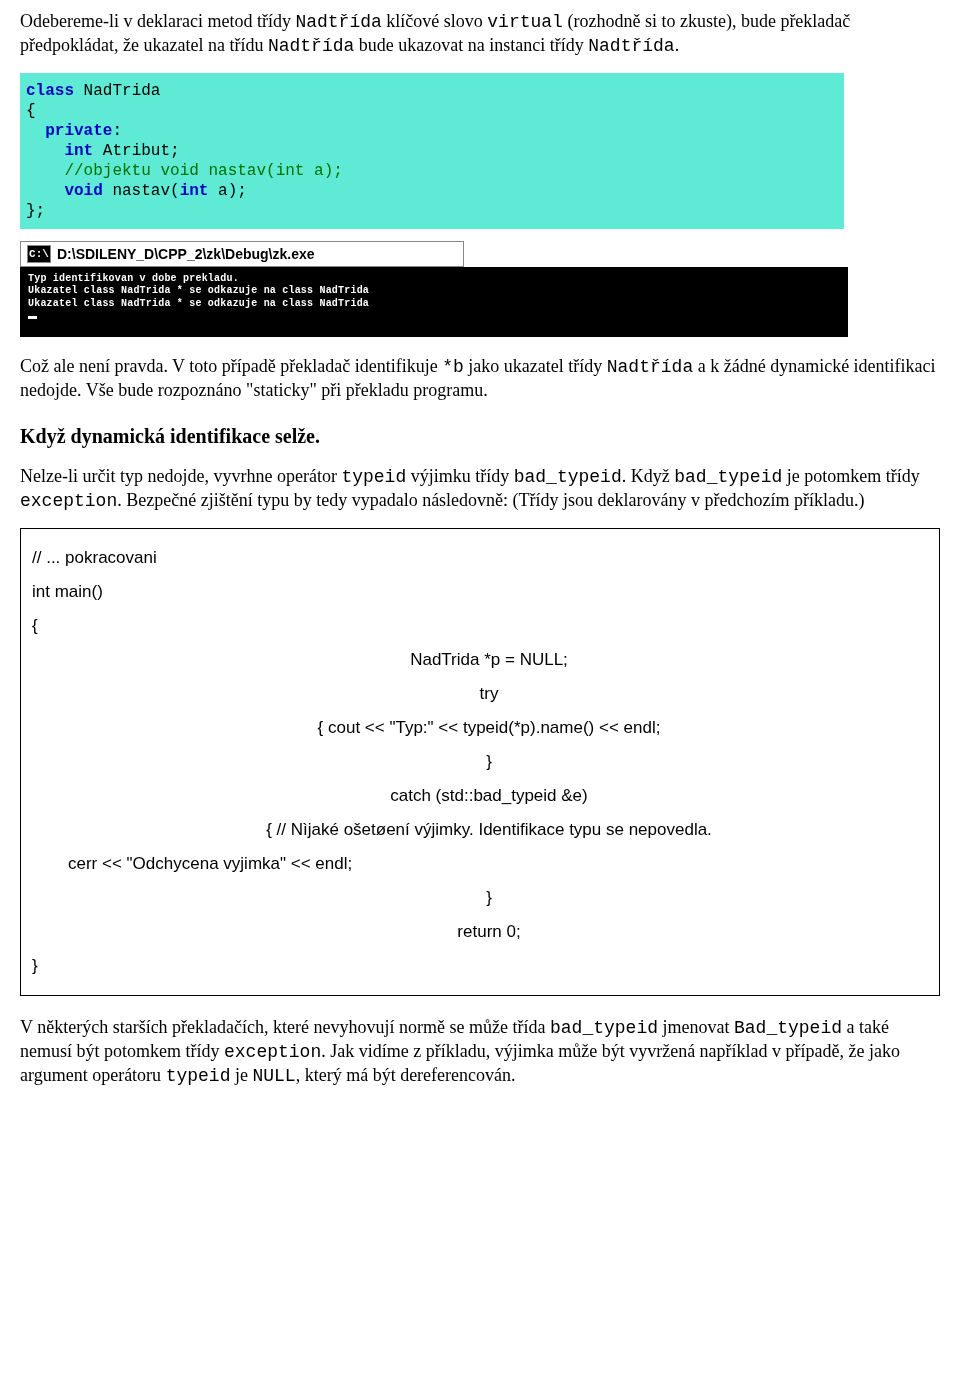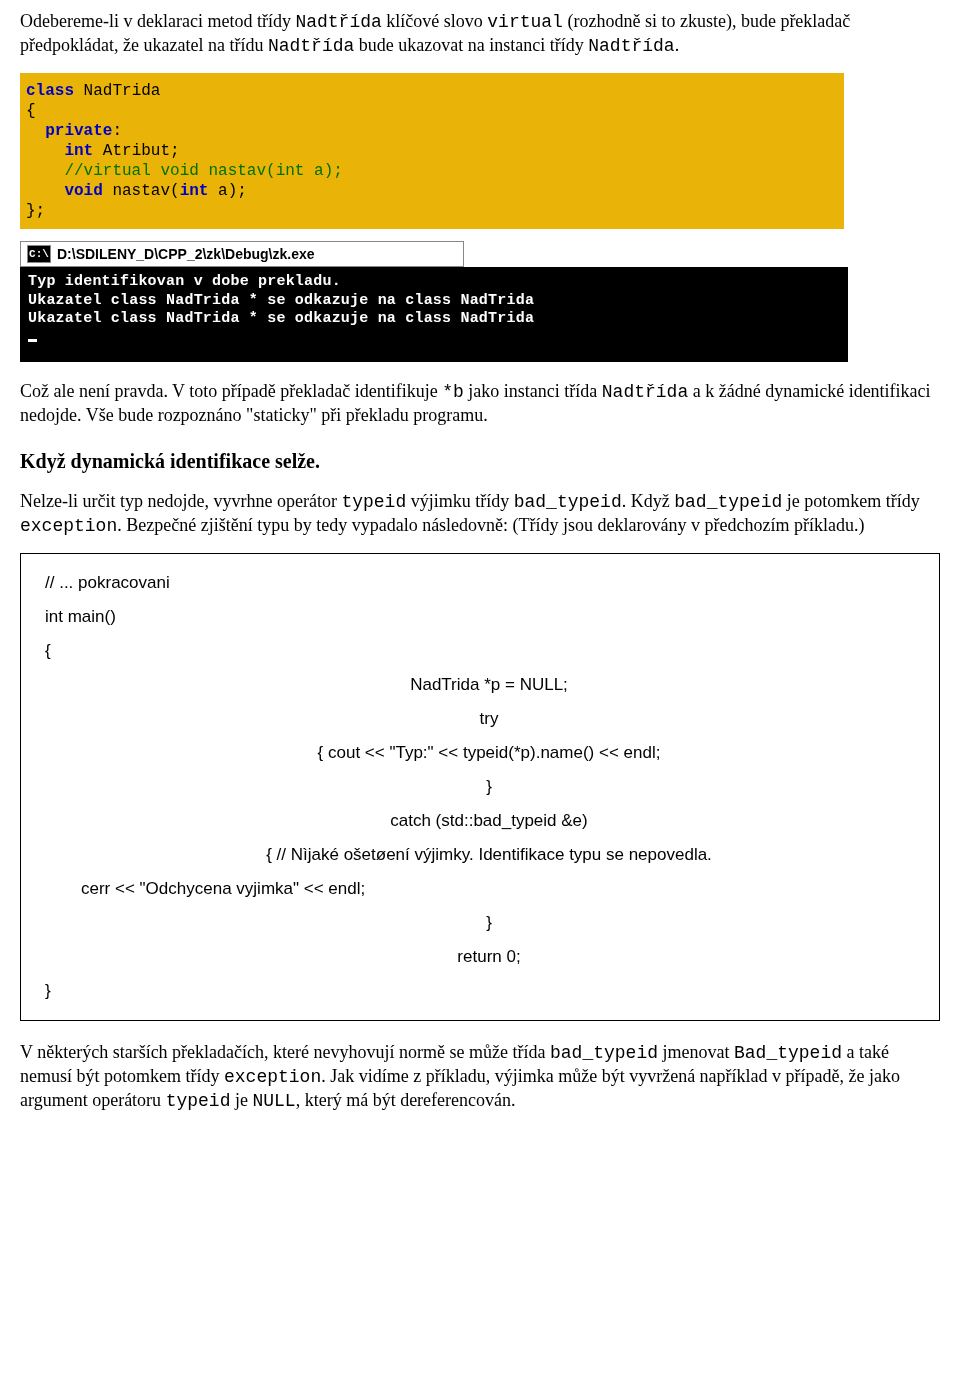--- a/index.html
+++ b/index.html
@@ -14,21 +14,21 @@
   }
   p { margin: 0 0 14px 0; }
   .mono { font-family: "Courier New", Courier, monospace; text-align: right; }
   h2 {
     font-family: "Times New Roman", Times, serif;
     font-size: 20px;
     font-weight: bold;
     margin: 20px 0 16px 0;
   }
   .ide-block {
-    background: #eab308;
+    background: #5eead4;
     padding: 8px 6px;
     font-family: "Courier New", Courier, monospace;
     font-size: 16px;
     line-height: 1.25;
     width: 812px;
     margin-bottom: 12px;
   }
   .ide-block .kw { color: #0000c0; font-weight: bold; }
   .ide-block .cm { color: #007000; }
   .console-wrap { margin-bottom: 18px; }
@@ -52,75 +52,75 @@
     color: #fff;
     font-family: "Courier New", monospace;
     font-size: 11px;
     width: 22px; height: 16px;
     border: 1px solid #888;
   }
   .console-body {
     background: #000;
     color: #fff;
     font-family: "Lucida Console", "Courier New", monospace;
-    font-size: 15px;
+    font-size: 10px;
     font-weight: bold;
     padding: 6px 8px 14px 8px;
     width: 812px;
     line-height: 1.25;
     white-space: pre;
     letter-spacing: 0.2px;
   }
   .cursor {
     display: inline-block;
     width: 9px; height: 3px;
     background: #fff;
     vertical-align: -1px;
   }
   .code-box {
     border: 1px solid #000;
-    padding: 12px 24px;
+    padding: 12px 11px;
     font-family: Arial, Helvetica, sans-serif;
     font-size: 17px;
     line-height: 2.0;
     margin: 8px 0 20px 0;
   }
   .code-box .ind1 { padding-left: 18px; display:block;text-align:center;}
   .code-box .ind2 { padding-left: 36px; display:block;}
 </style>
 </head>
 <body>
 
 <p>
   <span>Odebereme-li v deklaraci metod třídy </span><span class="mono">Nadtřída</span><span> klíčové slovo </span><span class="mono">virtual</span><span> (rozhodně si to zkuste), bude překladač předpokládat, že ukazatel na třídu </span><span class="mono">Nadtřída</span><span> bude ukazovat na instanci třídy </span><span class="mono">Nadtřída</span><span>.</span>
 </p>
 
 <div class="ide-block">
   <div><span class="kw">class</span><span> NadTrida</span></div>
   <div>{</div>
   <div>&nbsp;&nbsp;<span class="kw">private</span><span>:</span></div>
   <div>&nbsp;&nbsp;&nbsp;&nbsp;<span class="kw">int</span><span> Atribut;</span></div>
-  <div>&nbsp;&nbsp;&nbsp;&nbsp;<span class="cm">//virtual void nastav(int a);</span></div>
+  <div>&nbsp;&nbsp;&nbsp;&nbsp;<span class="cm">//objektu void nastav(int a);</span></div>
   <div>&nbsp;&nbsp;&nbsp;&nbsp;<span class="kw">void</span><span> nastav(</span><span class="kw">int</span><span> a);</span></div>
   <div>};</div>
 </div>
 
 <div class="console-wrap">
   <div class="console-title">
     <span class="cmdicon">C:\</span>
     <span>D:\SDILENY_D\CPP_2\zk\Debug\zk.exe</span>
   </div>
   <div class="console-body"><span>Typ identifikovan v dobe prekladu.</span>
 <span>Ukazatel class NadTrida * se odkazuje na class NadTrida</span>
 <span>Ukazatel class NadTrida * se odkazuje na class NadTrida</span>
 <span class="cursor"></span></div>
 </div>
 
 <p>
-  <span>Což ale není pravda. V toto případě překladač identifikuje </span><span class="mono">*b</span><span> jako instanci třída </span><span class="mono">Nadtřída</span><span> a k žádné dynamické identifikaci nedojde. Vše bude rozpoznáno "staticky" při překladu programu.</span>
+  <span>Což ale není pravda. V toto případě překladač identifikuje </span><span class="mono">*b</span><span> jako ukazatel třídy </span><span class="mono">Nadtřída</span><span> a k žádné dynamické identifikaci nedojde. Vše bude rozpoznáno "staticky" při překladu programu.</span>
 </p>
 
 <h2>Když dynamická identifikace selže.</h2>
 
 <p>
   <span>Nelze-li určit typ nedojde, vyvrhne operátor </span><span class="mono">typeid</span><span> výjimku třídy </span><span class="mono">bad_typeid</span><span>. Když </span><span class="mono">bad_typeid</span><span> je potomkem třídy </span><span class="mono">exception</span><span>. Bezpečné zjištění typu by tedy vypadalo následovně: (Třídy jsou deklarovány v předchozím příkladu.)</span>
 </p>
 
 <div class="code-box">
   <span>// ... pokracovani</span><br>

